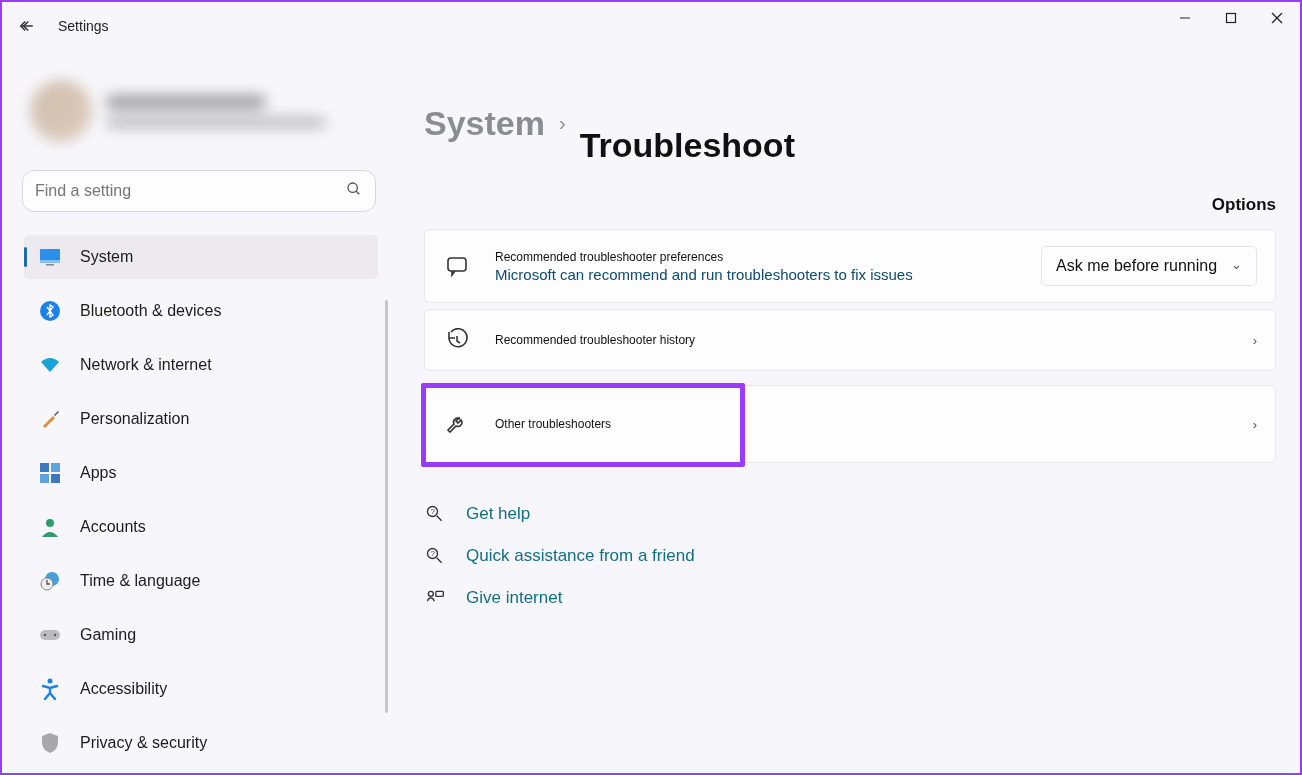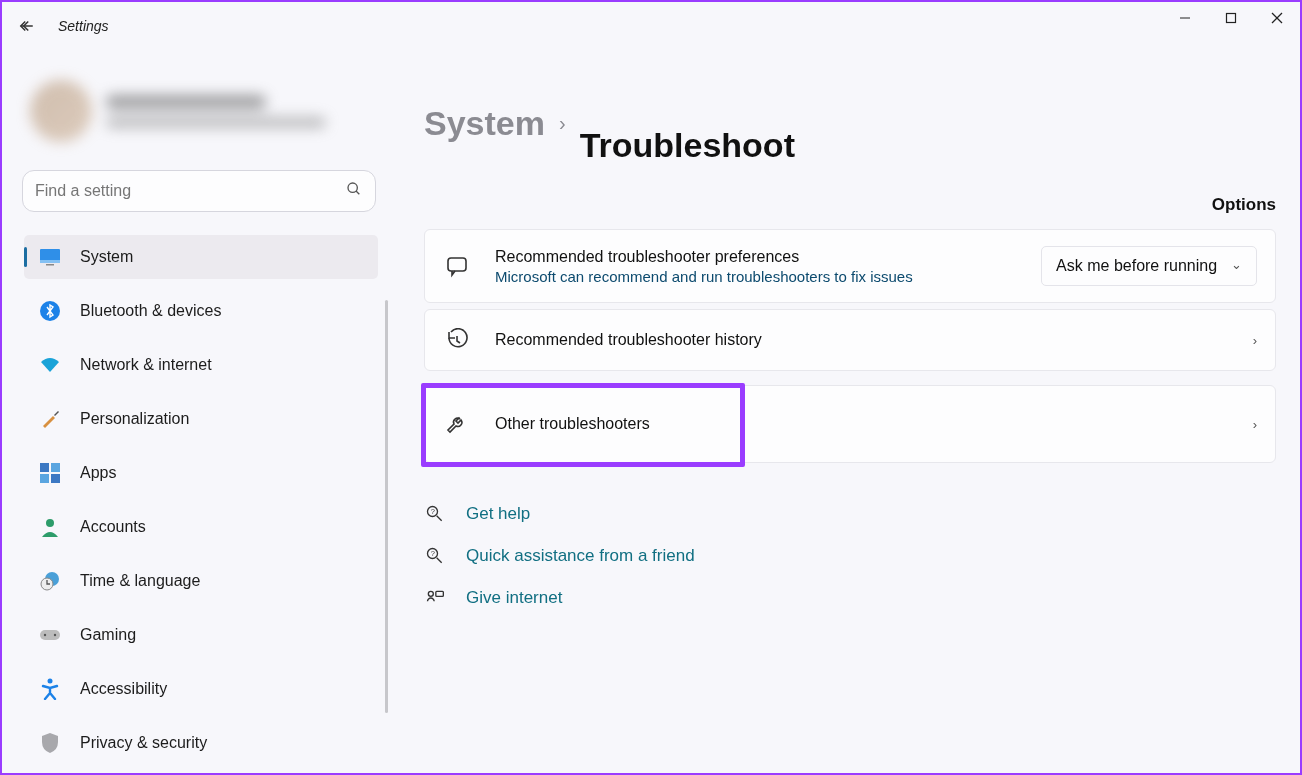--- a/index.html
+++ b/index.html
@@ -10,21 +10,20 @@
     height: 775px;
     overflow: hidden;
     border: 2px solid #9a3cff;
     position: relative;
   }
   .titlebar {
     height: 48px;
     display: flex;
     align-items: center;
     position: relative;
-    font-style: italic;
   }
   .back-btn {
     width: 48px;
     height: 48px;
     display: flex;
     align-items: center;
     justify-content: center;
     font-size: 18px;
     color: #333;
   }
@@ -201,21 +200,21 @@
   .card .card-icon {
     width: 28px;
     height: 28px;
     margin-right: 24px;
     display: flex;
     align-items: center;
     justify-content: center;
     color: #333;
   }
   .card .card-body { flex: 1; }
-  .card .card-title { font-size: 16px; color: #111; }
+  .card .card-title { font-size: 12px; color: #111; }
   .card .card-sub { font-size: 15px; color: #0c4a6e; margin-top: 2px; }
   .card .card-control {
     display: flex;
     align-items: center;
     gap: 14px;
   }
   .dropdown {
     border: 1px solid #e4e4ea;
     border-radius: 5px;
     padding: 10px 14px;

